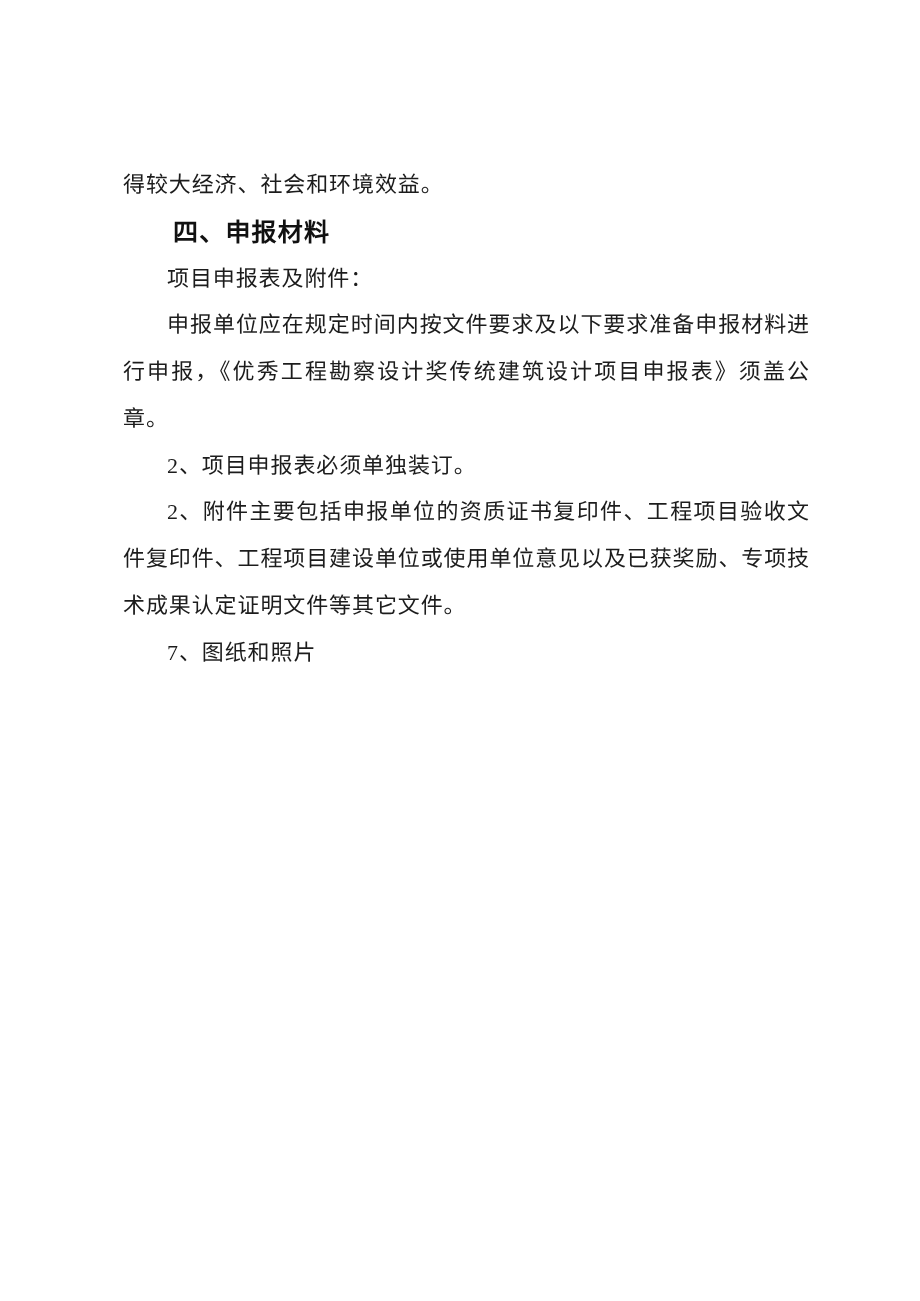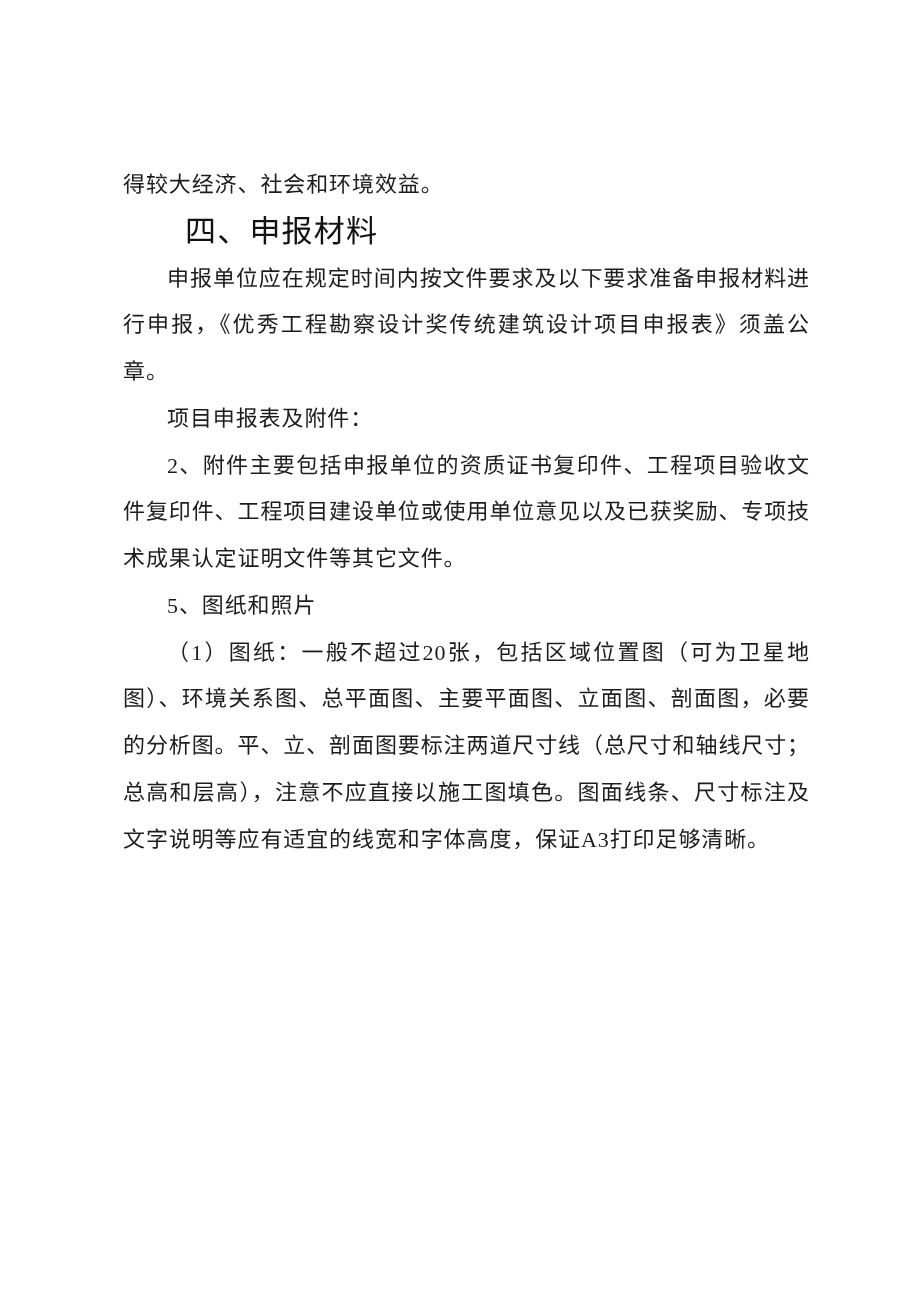--- a/index.html
+++ b/index.html
@@ -32,33 +32,33 @@
     padding: 0;
   }
   .body {
     text-indent: 2em;
   }
   .no-indent {
     text-indent: 0;
   }
   .heading {
     font-family: "Liberation Sans", "DejaVu Sans", sans-serif;
-    font-weight: 400;
-    font-size: 31px;
+    font-weight: 700;
+    font-size: 25px;
     letter-spacing: 1.2px;
     color: #111111;
     text-indent: 2em;
   }
 </style>
 </head>
 <body>
 
 <div class="page">
   <div class="content">
     <p class="body no-indent">得较大经济、社会和环境效益。</p>
     <p class="heading">四、申报材料</p>
+    <p class="body">项目申报表及附件：</p>
     <p class="body">申报单位应在规定时间内按文件要求及以下要求准备申报材料进行申报，《优秀工程勘察设计奖传统建筑设计项目申报表》须盖公章。</p>
-    <p class="body">项目申报表及附件：</p>
+    <p class="body">2、项目申报表必须单独装订。</p>
     <p class="body">2、附件主要包括申报单位的资质证书复印件、工程项目验收文件复印件、工程项目建设单位或使用单位意见以及已获奖励、专项技术成果认定证明文件等其它文件。</p>
-    <p class="body">5、图纸和照片</p>
-    <p class="body">（1）图纸：一般不超过20张，包括区域位置图（可为卫星地图）、环境关系图、总平面图、主要平面图、立面图、剖面图，必要的分析图。平、立、剖面图要标注两道尺寸线（总尺寸和轴线尺寸；总高和层高），注意不应直接以施工图填色。图面线条、尺寸标注及文字说明等应有适宜的线宽和字体高度，保证A3打印足够清晰。</p>
+    <p class="body">7、图纸和照片</p>
   </div>
 </div>
 
 </body></html>

